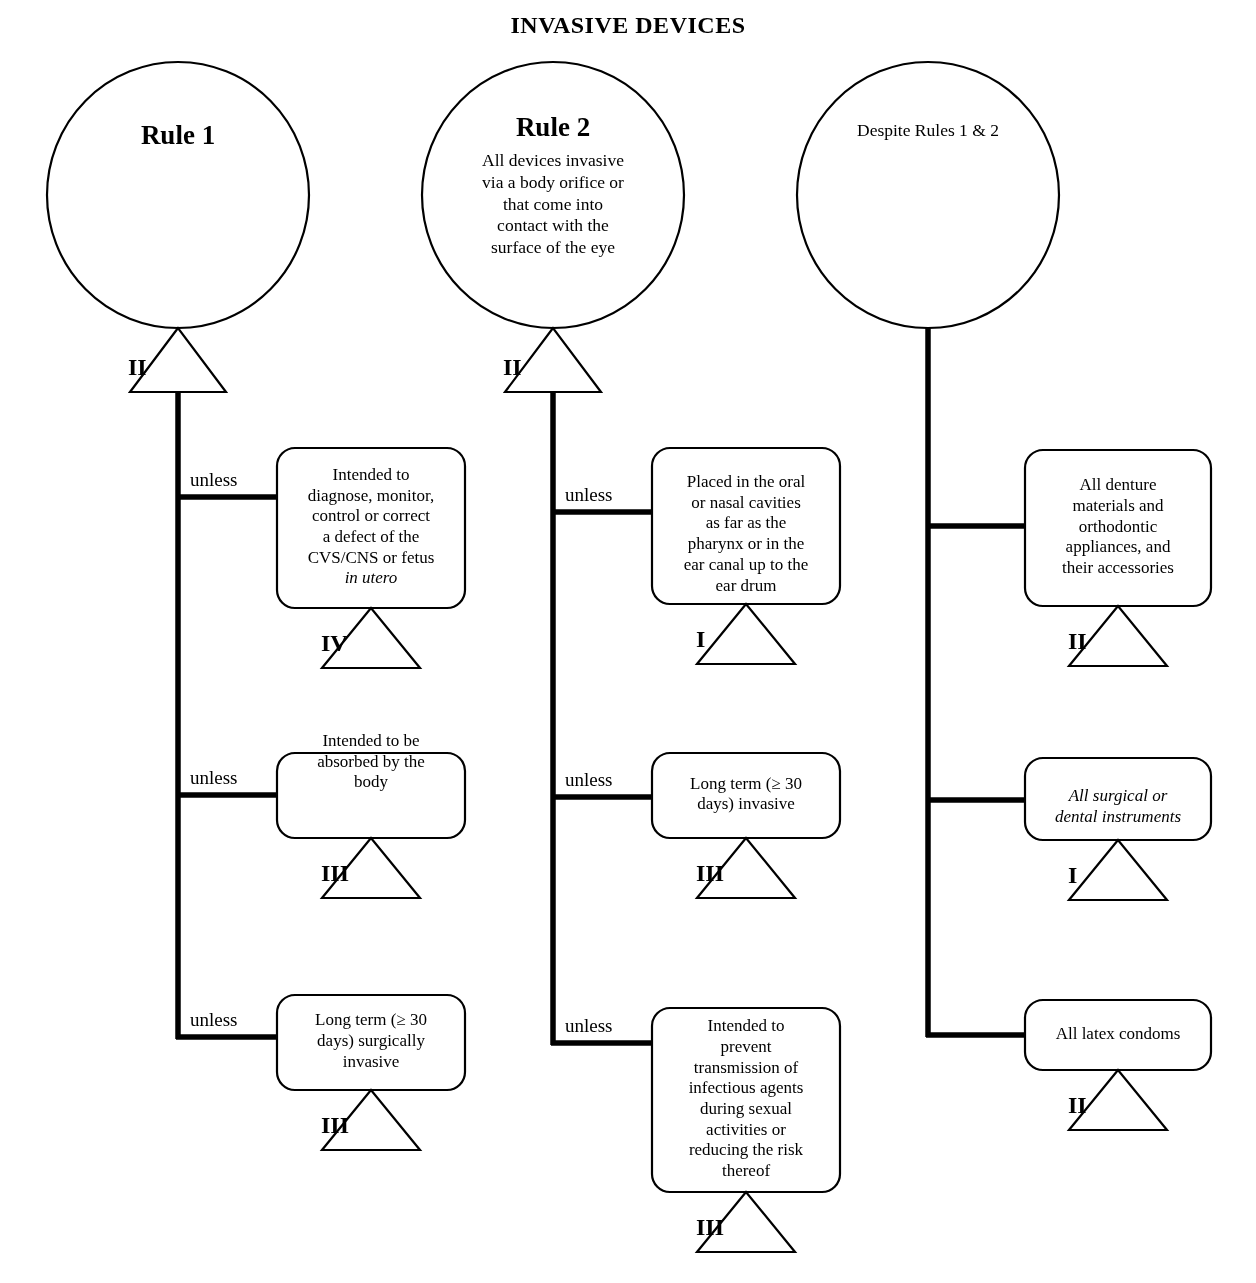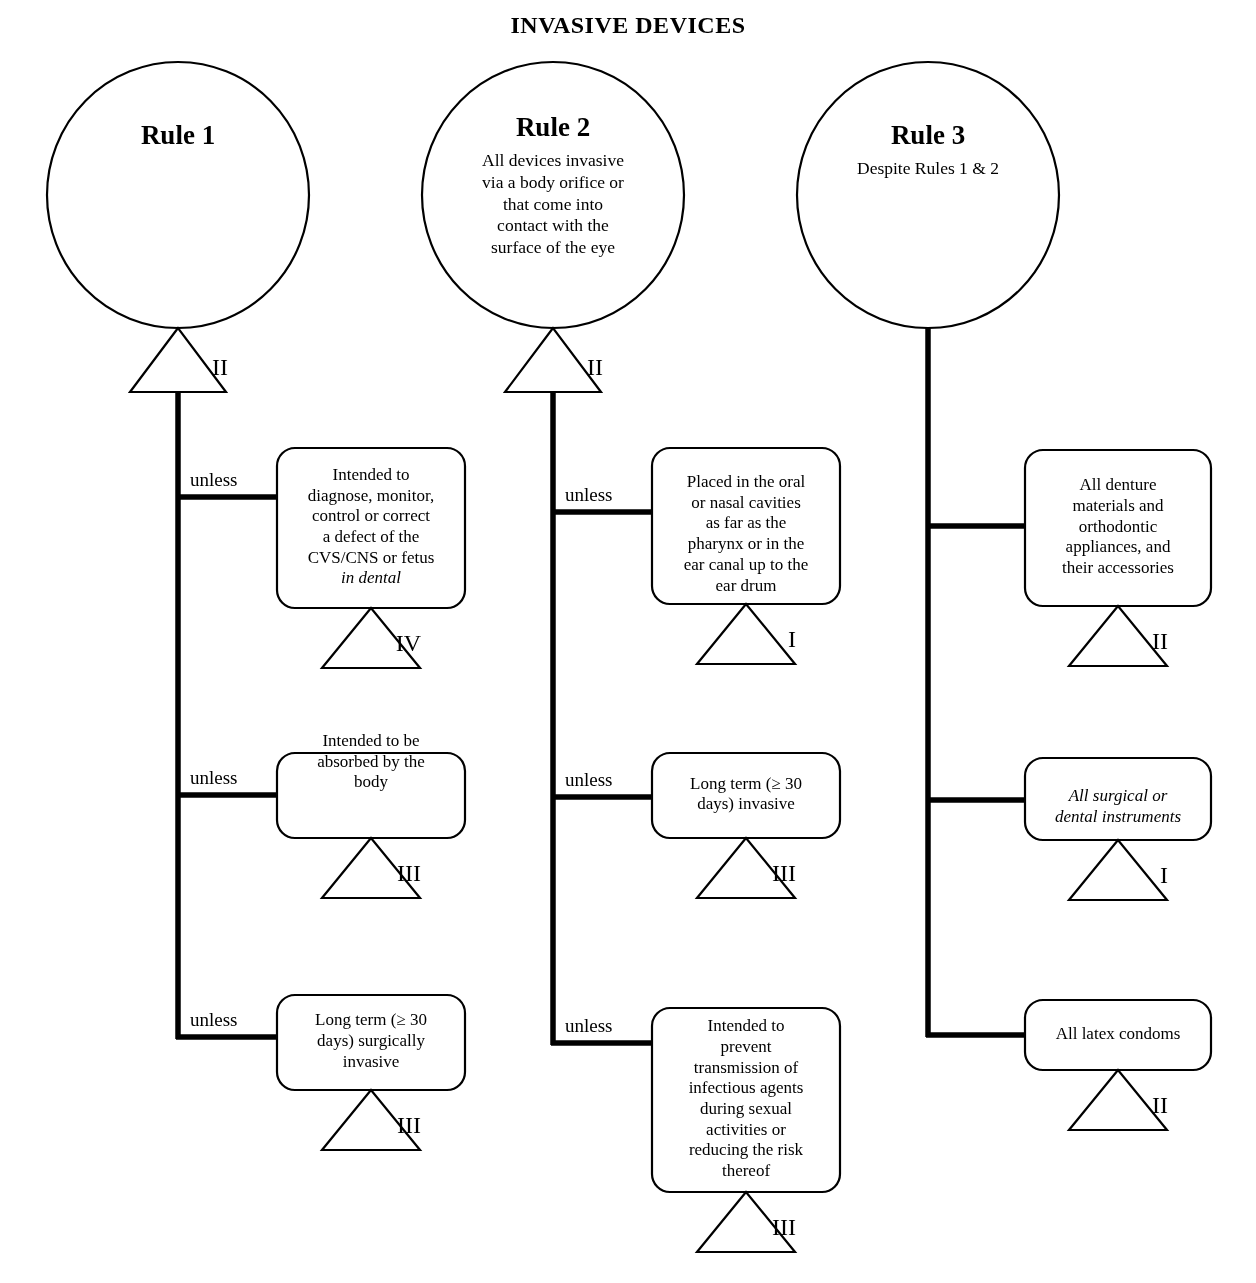--- a/index.html
+++ b/index.html
@@ -61,23 +61,23 @@
   }
   .unless-label {
     position: absolute;
     font-size: 19px;
     font-family: "Liberation Serif", "DejaVu Serif", serif;
     text-align: left;
     white-space: nowrap;
   }
   .class-label {
     position: absolute;
-    text-align: right;
+    text-align: left;
     font-size: 24px;
-    font-weight: normal;
+    font-weight: bold;
     font-family: "Liberation Serif", "DejaVu Serif", serif;
   }
 </style>
 </head>
 <body>
 
 <div id="canvas">
 
   <div class="diagram-title">INVASIVE DEVICES</div>
 
@@ -118,21 +118,21 @@
       <rect x="1025" y="1000" width="186" height="70" rx="18" ry="18" fill="#ffffff" stroke="#000000" stroke-width="2.2"></rect>
       <polygon points="1118,1070 1069,1130 1167,1130" fill="#ffffff" stroke="#000000" stroke-width="2.2"></polygon>
     </svg>
 
   <div id="overlays">
       <div class="node-text " style="left: 53px; top: 120px; width: 250px;">
         <div class="circle-title">Rule 1</div>
       </div>
       <div class="class-label" style="left: 128px; top: 354px; width: 100px;">II</div>
       <div class="unless-label" style="left: 190px; top: 469px;">unless</div>
-      <div class="node-text box-text" style="left: 281px; top: 464.78px; width: 180px;">Intended to<br>diagnose, monitor,<br>control or correct<br>a defect of the<br>CVS/CNS or fetus<br><i>in dental</i></div>
+      <div class="node-text box-text" style="left: 281px; top: 464.78px; width: 180px;">Intended to<br>diagnose, monitor,<br>control or correct<br>a defect of the<br>CVS/CNS or fetus<br><i>in utero</i></div>
       <div class="class-label" style="left: 321px; top: 630px; width: 100px;">IV</div>
       <div class="unless-label" style="left: 190px; top: 767px;">unless</div>
       <div class="node-text box-text" style="left: 281px; top: 731px; width: 180px;">Intended to be<br>absorbed by the<br>body</div>
       <div class="class-label" style="left: 321px; top: 860px; width: 100px;">III</div>
       <div class="unless-label" style="left: 190px; top: 1009px;">unless</div>
       <div class="node-text box-text" style="left: 281px; top: 1010.39px; width: 180px;">Long term (≥ 30<br>days) surgically<br>invasive</div>
       <div class="class-label" style="left: 321px; top: 1112px; width: 100px;">III</div>
       <div class="node-text " style="left: 428px; top: 112px; width: 250px;">
         <div class="circle-title">Rule 2</div>
         <div class="circle-body">All devices invasive<br>via a body orifice or<br>that come into<br>contact with the<br>surface of the eye</div>
@@ -141,21 +141,20 @@
       <div class="unless-label" style="left: 565px; top: 484px;">unless</div>
       <div class="node-text box-text" style="left: 656px; top: 472px; width: 180px;">Placed in the oral<br>or nasal cavities<br>as far as the<br>pharynx or in the<br>ear canal up to the<br>ear drum</div>
       <div class="class-label" style="left: 696px; top: 626px; width: 100px;">I</div>
       <div class="unless-label" style="left: 565px; top: 769px;">unless</div>
       <div class="node-text box-text" style="left: 656px; top: 773.76px; width: 180px;">Long term (≥ 30<br>days) invasive</div>
       <div class="class-label" style="left: 696px; top: 860px; width: 100px;">III</div>
       <div class="unless-label" style="left: 565px; top: 1015px;">unless</div>
       <div class="node-text box-text" style="left: 656px; top: 1016.04px; width: 180px;">Intended to<br>prevent<br>transmission of<br>infectious agents<br>during sexual<br>activities or<br>reducing the risk<br>thereof</div>
       <div class="class-label" style="left: 696px; top: 1214px; width: 100px;">III</div>
       <div class="node-text " style="left: 803px; top: 120px; width: 250px;">
-        <div class="circle-title">Rule 3</div>
         <div class="circle-body">Despite Rules 1 &amp; 2</div>
       </div>
       <div class="node-text box-text" style="left: 1029px; top: 475.15px; width: 178px;">All denture<br>materials and<br>orthodontic<br>appliances, and<br>their accessories</div>
       <div class="class-label" style="left: 1068px; top: 628px; width: 100px;">II</div>
       <div class="node-text box-text" style="left: 1029px; top: 786px; width: 178px; font-style: italic;">All surgical or<br>dental instruments</div>
       <div class="class-label" style="left: 1068px; top: 862px; width: 100px;">I</div>
       <div class="node-text box-text" style="left: 1029px; top: 1023.63px; width: 178px;">All latex condoms</div>
       <div class="class-label" style="left: 1068px; top: 1092px; width: 100px;">II</div>
     </div>
 

